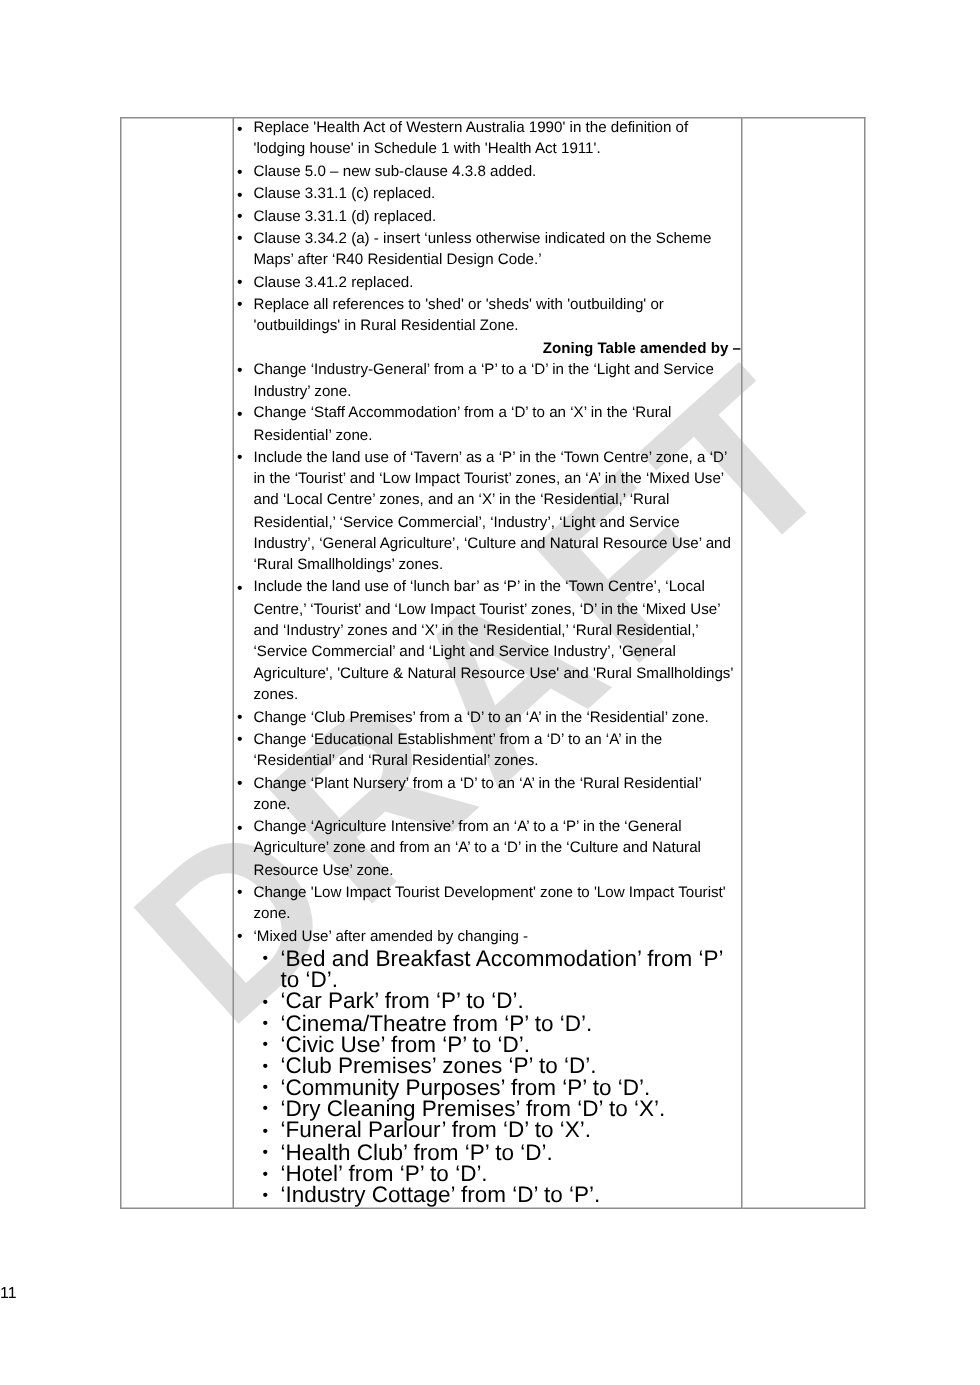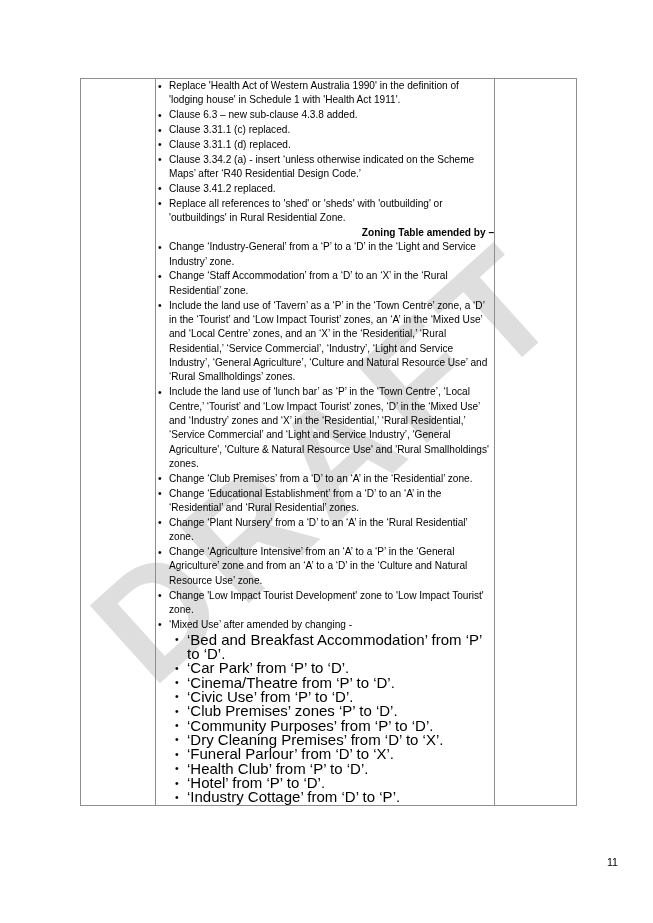--- a/index.html
+++ b/index.html
@@ -118,21 +118,21 @@
     font-size: 10.5px;
     line-height: 14.35px;
   }
 
   
   #page-number {
     position: absolute;
     left: 0;
     top: 855px;
     width: 618px;
-    text-align: right;
+    text-align: left;
     font-size: 10.6px;
     line-height: 14px;
     z-index: 2;
   }
 </style>
 </head>
 <body>
 
 <div id="page">
 
@@ -143,21 +143,21 @@
   <table id="doc-table">
     <tbody>
       <tr>
 
         <td class="col-left"></td>
 
         <td class="col-mid">
 
           <ul class="lvl1">
             <li>Replace 'Health Act of Western Australia 1990' in the definition of 'lodging house' in Schedule 1 with 'Health Act 1911'.</li>
-            <li>Clause 6.3 – new sub-clause 4.3.8 added.</li>
+            <li>Clause 5.0 – new sub-clause 4.3.8 added.</li>
             <li>Clause 3.31.1 (c) replaced.</li>
             <li>Clause 3.31.1 (d) replaced.</li>
             <li>Clause 3.34.2 (a) - insert ‘unless otherwise indicated on the Scheme Maps’ after ‘R40 Residential Design Code.’</li>
             <li>Clause 3.41.2 replaced.</li>
             <li>Replace all references to 'shed' or 'sheds' with 'outbuilding' or 'outbuildings' in Rural Residential Zone.</li>
           </ul>
 
           <p class="heading-row">Zoning Table amended by –</p>
 
           <ul class="lvl1">

